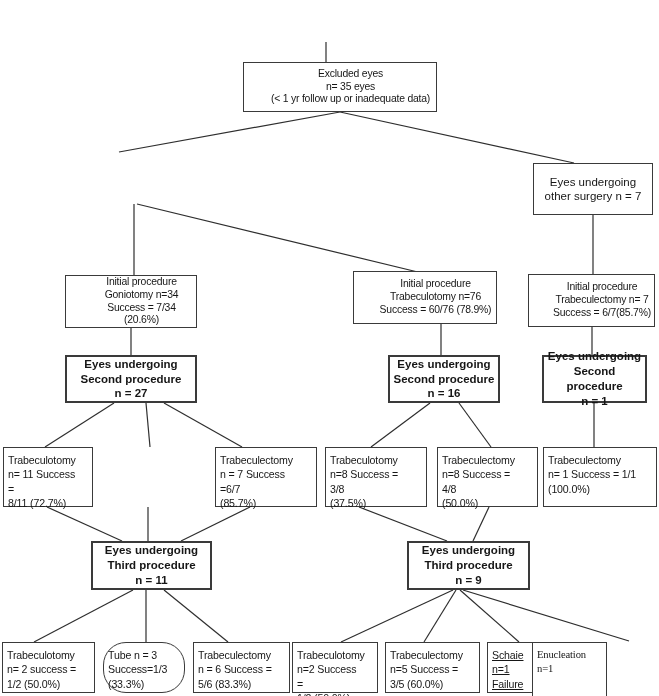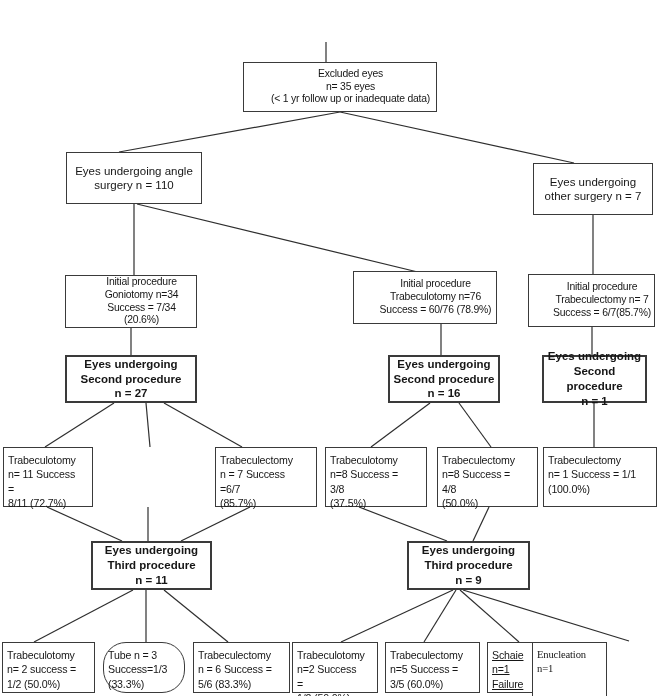--- a/index.html
+++ b/index.html
@@ -58,22 +58,20 @@
     <line x1="456" y1="590" x2="424" y2="642"></line>
     <line x1="460" y1="590" x2="519" y2="642"></line>
     <line x1="463" y1="590" x2="629" y2="641"></line>
   </svg>
 
 
   <div class="box fs10" style="left:243px; top:62px; width:194px; height:50px;">Excluded eyes
 n= 35 eyes
 (&lt; 1 yr follow up or inadequate data)</div>
 
-  <div class="box" style="left:66px;  top:152px; width:136px; height:52px;">Eyes undergoing angle
-surgery n = 110</div>
   <div class="box" style="left:533px; top:163px; width:120px; height:52px;">Eyes undergoing
 other surgery n = 7</div>
 
   <div class="box fs10" style="left:65px;  top:275px; width:132px; height:53px;">Initial procedure
 Goniotomy n=34
 Success = 7/34 (20.6%)</div>
   <div class="box fs10" style="left:353px; top:271px; width:144px; height:53px;">Initial procedure
 Trabeculotomy n=76
 Success = 60/76 (78.9%)</div>
   <div class="box fs10" style="left:528px; top:274px; width:127px; height:53px;">Initial procedure

